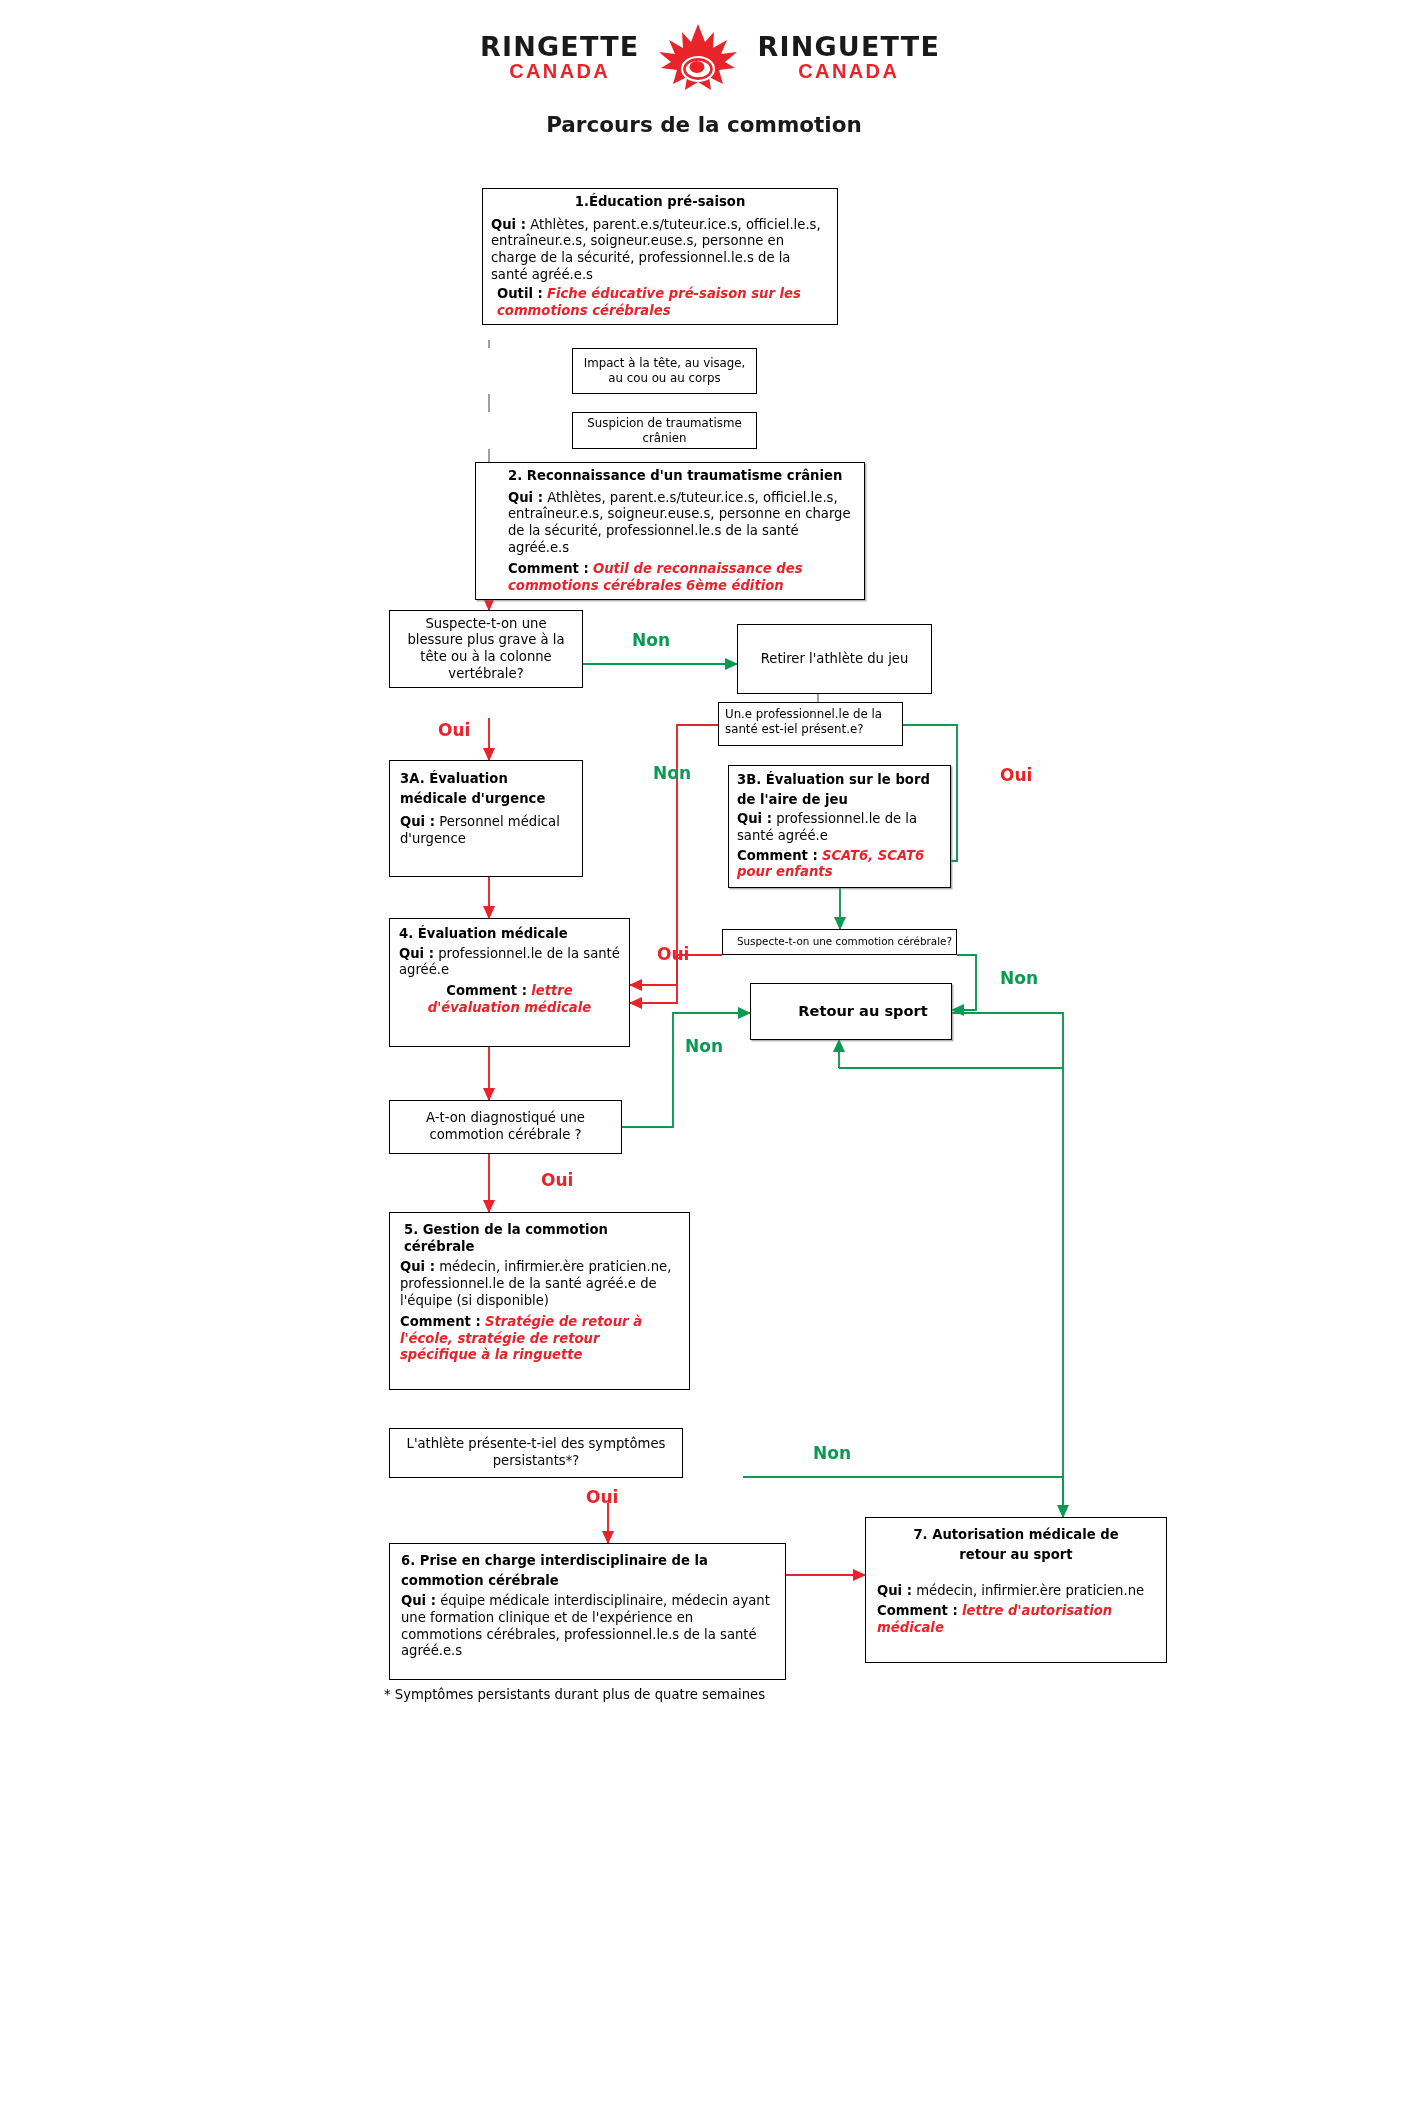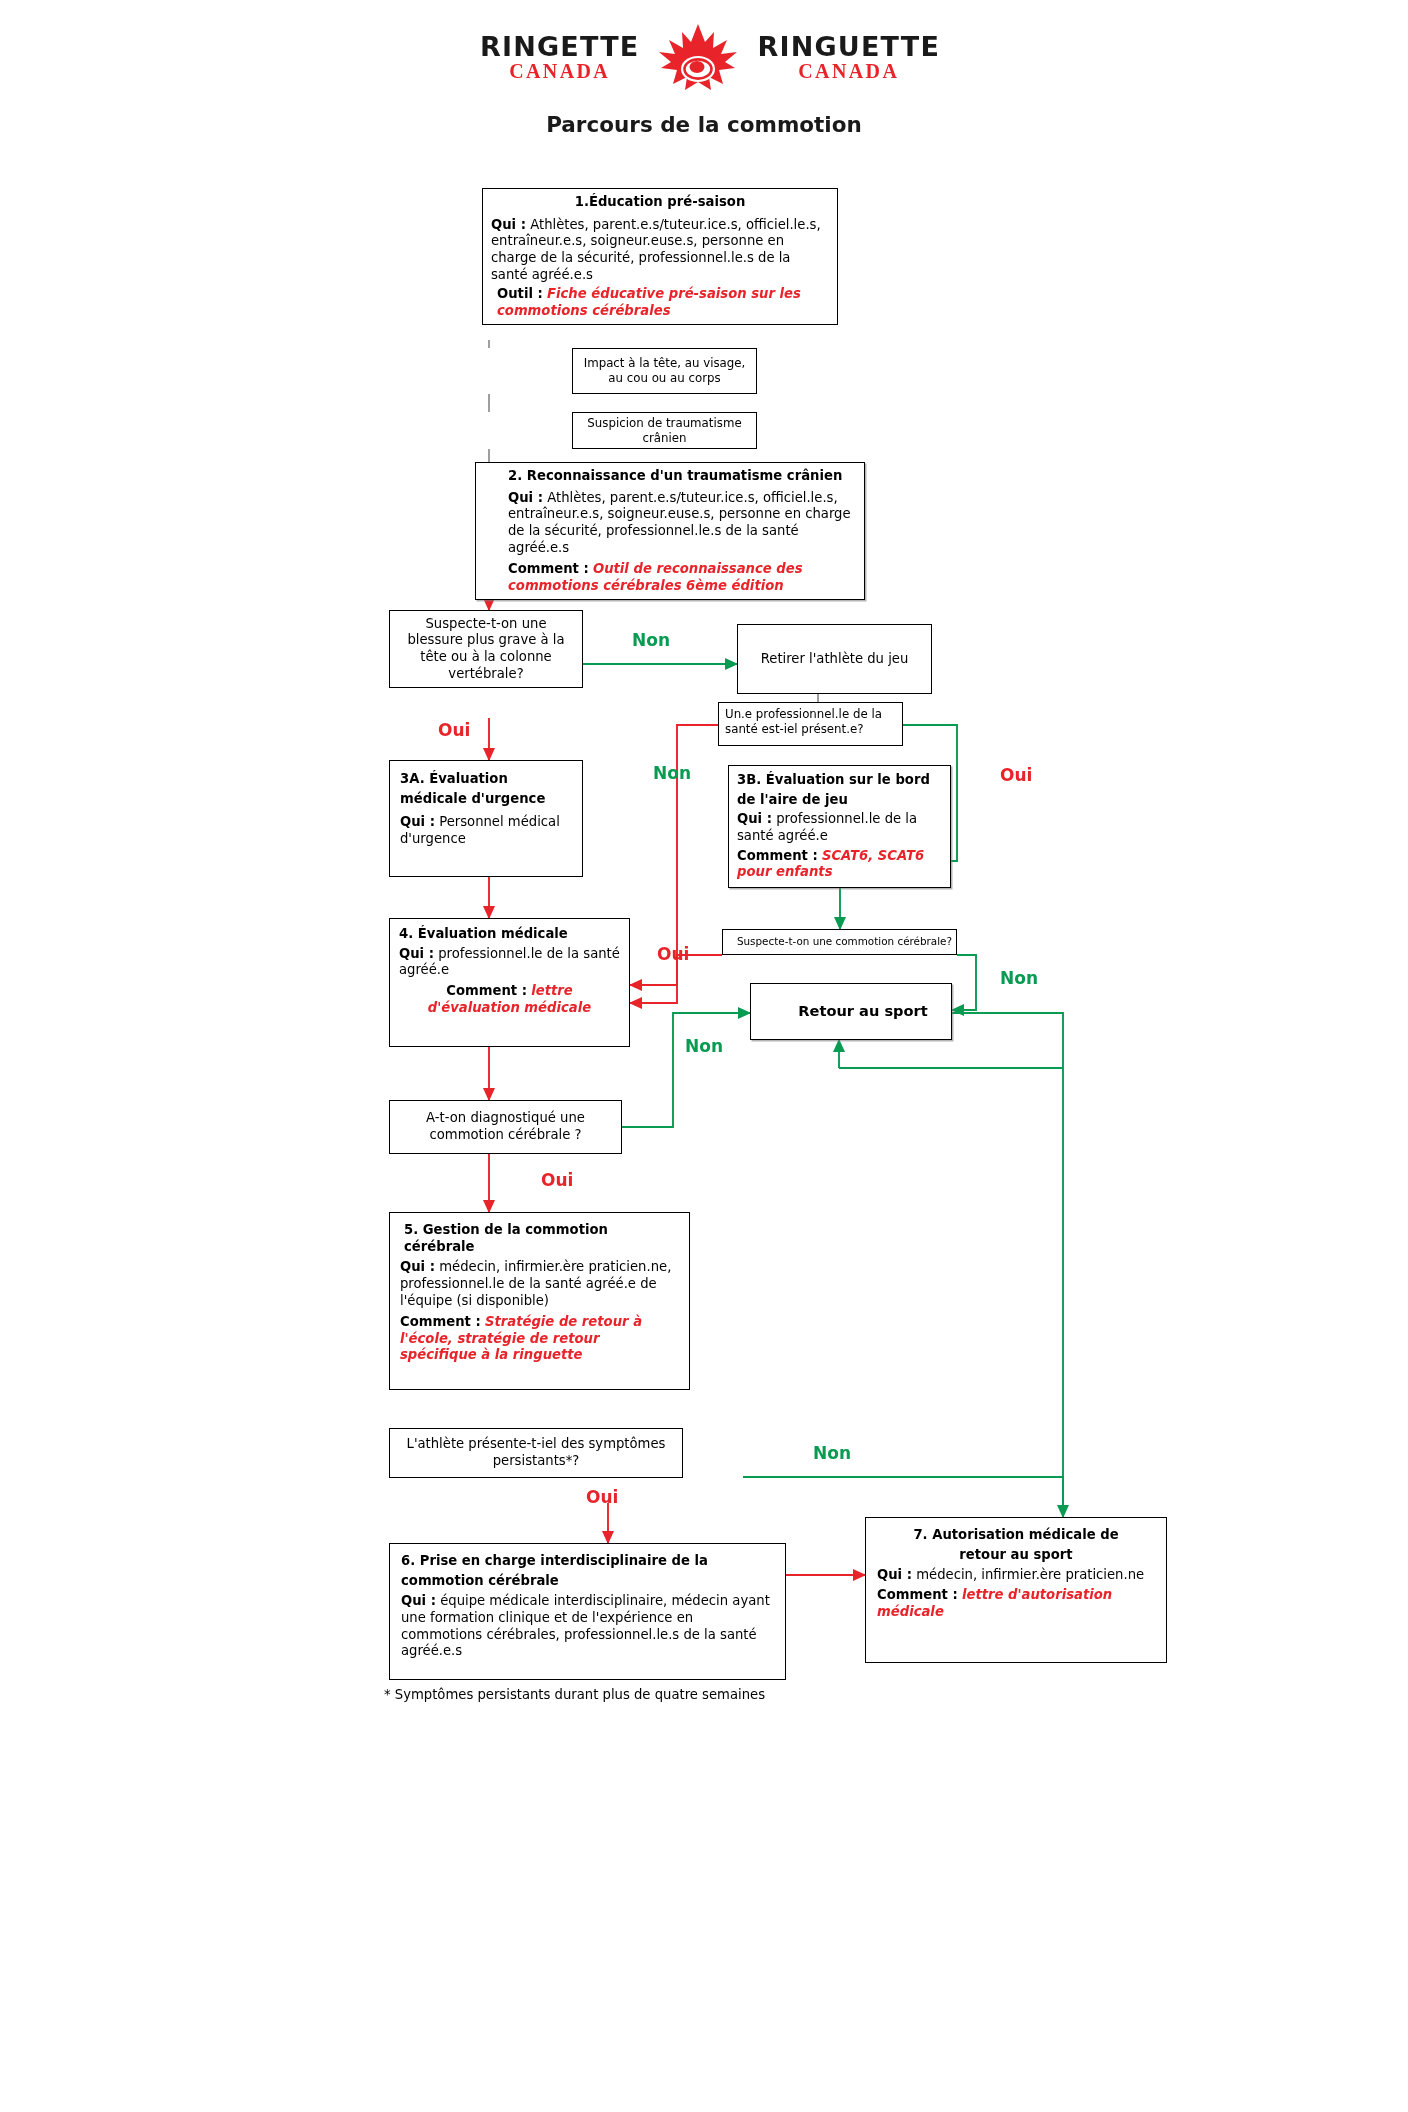--- a/index.html
+++ b/index.html
@@ -29,21 +29,21 @@
     left: 430px; top: 22px; width: 560px; height: 70px;
     display: flex; align-items: center; justify-content: center;
   }
   .logo-text { text-align: center; line-height: 1.02; }
   .logo-line1 {
     font-family: "DejaVu Sans", sans-serif;
     font-weight: bold; font-size: 27px; letter-spacing: 1.2px;
     color: #1a1a1a;
   }
   .logo-line2 {
-    font-family: Liberation Serif, serif;
+    font-family: Liberation Sans, sans-serif;
     font-weight: bold; font-size: 20px; letter-spacing: 2.4px;
     color: #e8232a; margin-top: 1px;
   }
   .logo-mark { width: 90px; height: 70px; margin: 0 14px; }
 
   
   .title {
     left: 304px; top: 112px; width: 800px;
     text-align: center;
     font-weight: bold;
@@ -285,21 +285,21 @@
     <div class="p bhead">commotion cérébrale</div>
     <div class="p" style="margin-top:4px;">
       <span class="lbl">Qui :</span>
       <span>équipe médicale interdisciplinaire, médecin ayant une formation clinique et de l'expérience en commotions cérébrales, professionnel.le.s de la santé agréé.e.s</span>
     </div>
   </div>
 
   <div class="abs box" style="left:865px; top:1517px; width:302px; height:146px; padding:9px 11px;">
     <div class="p ctr bhead">7. Autorisation médicale de</div>
     <div class="p ctr bhead">retour au sport</div>
-    <div class="p" style="margin-top:4px;">
+    <div class="p" style="margin-top:20px;">
       <span class="lbl">Qui :</span>
       <span>médecin, infirmier.ère praticien.ne</span>
     </div>
     <div class="p">
       <span class="lbl">Comment :</span>
       <span class="red-i">lettre d'autorisation médicale</span>
     </div>
   </div>
 
   <div class="abs flag non" style="left:632px; top:632px;">Non</div>

